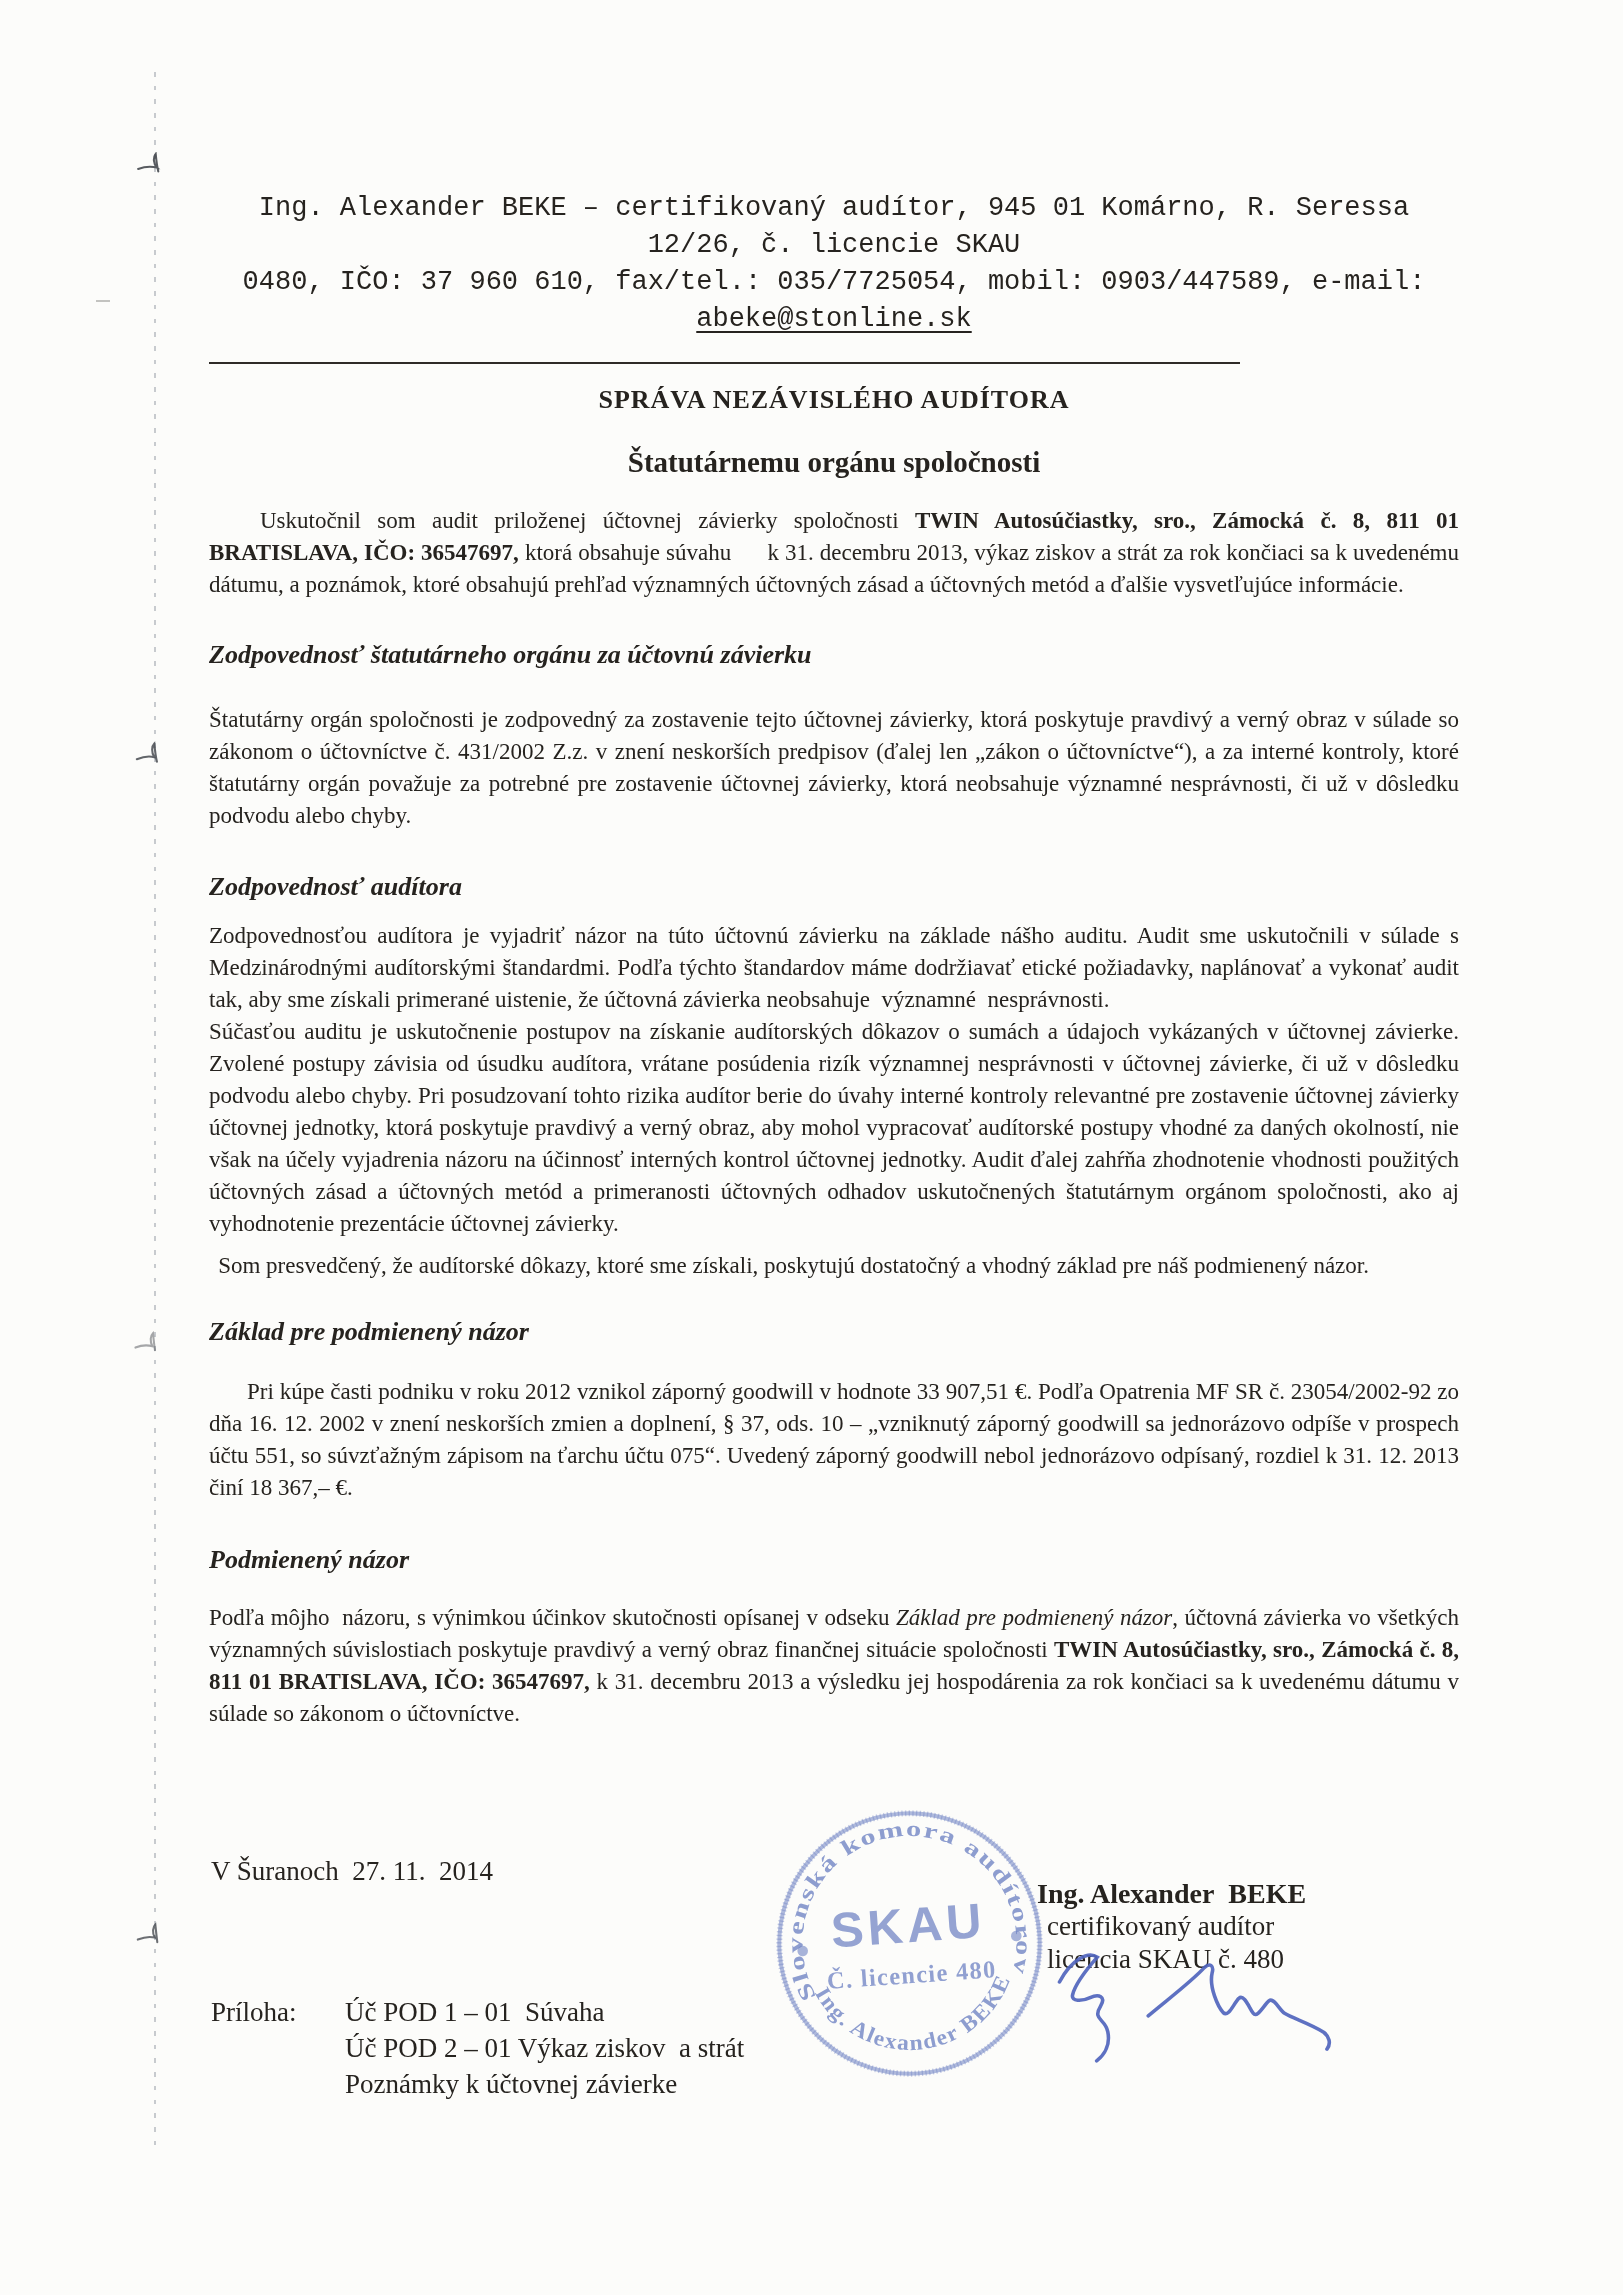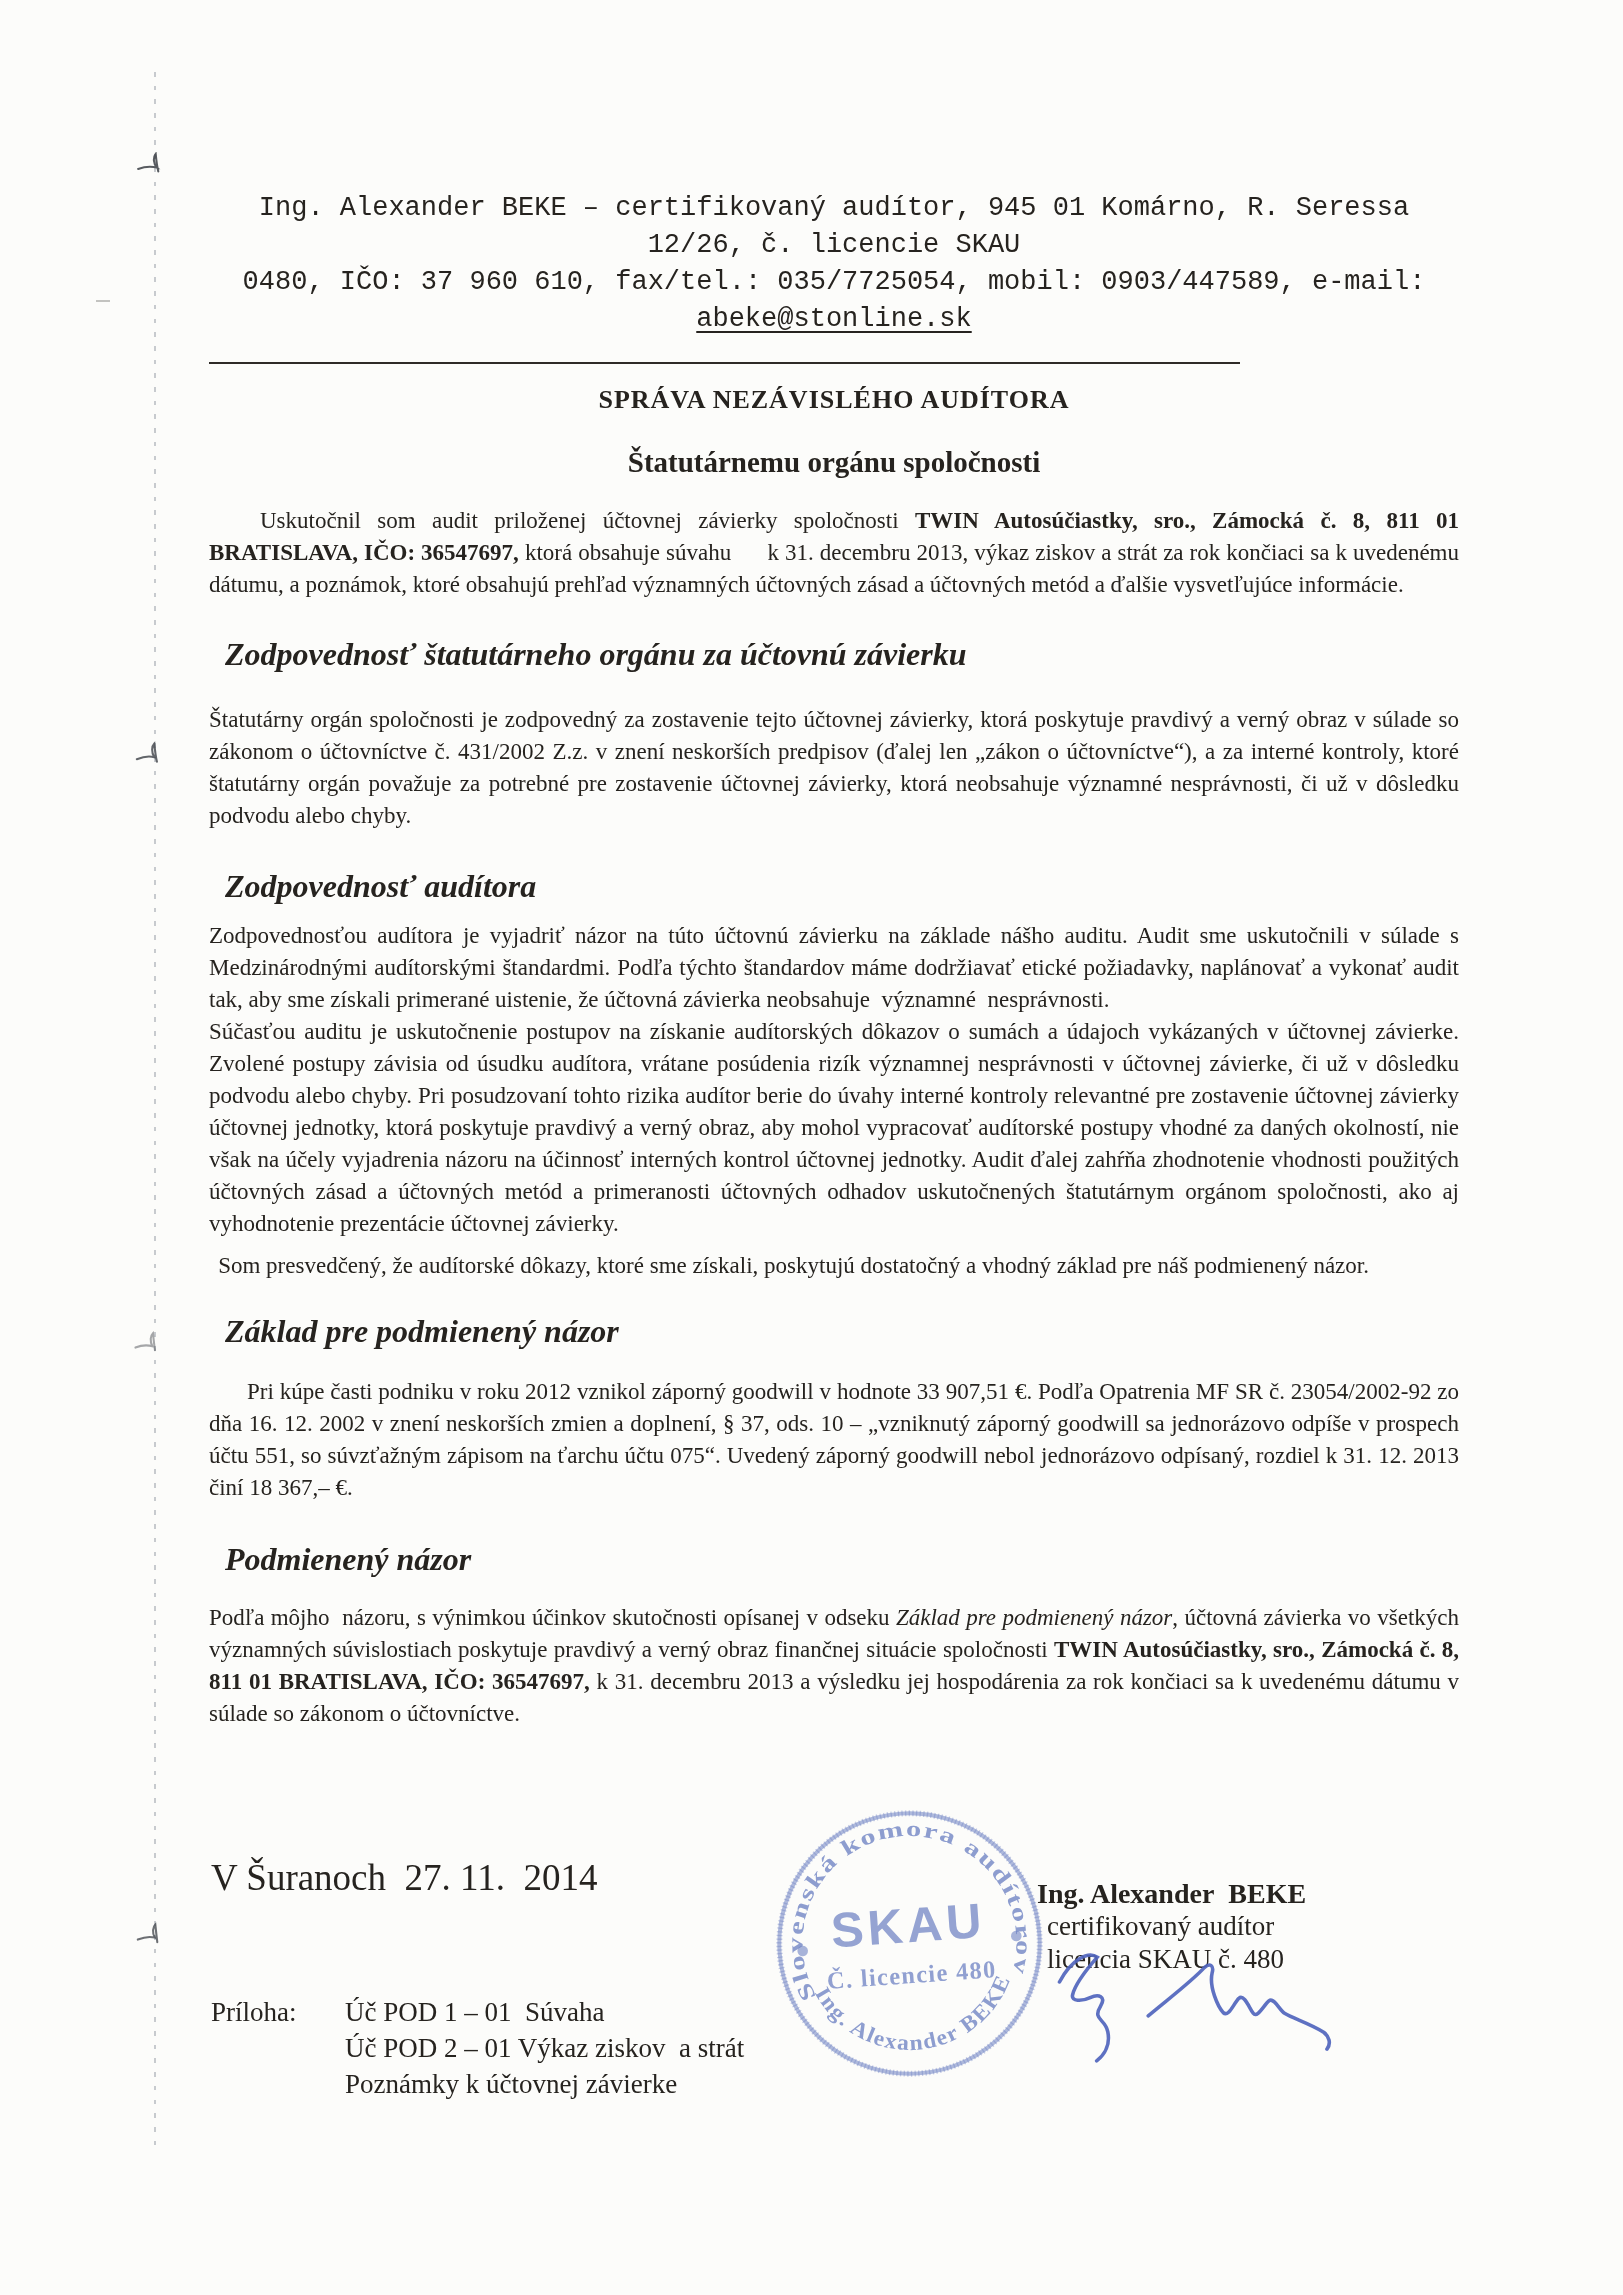--- a/index.html
+++ b/index.html
@@ -30,34 +30,34 @@
   .scan-dash{position:absolute; left:96px; top:300px; width:14.4px; height:2px; background:#c3c3c0;}
   
   .content{position:absolute; left:209px; top:190px; width:1250px; z-index:2;}
   .hdr{font-size:27px; line-height:37px; text-align:center;font-family:Liberation Mono, monospace;}
   .email{text-decoration:underline; text-underline-offset:4.6px;}
   .rule{margin-top:23.6px; width:1031px; border-top:2.6px solid var(--rule);}
   .doc-title{margin-top:21px; text-align:center; font-weight:bold;
              font-size:26px; letter-spacing:1px;}
   .doc-subtitle{margin-top:31px; text-align:center; font-weight:bold; font-size:29px;}
   p.body{font-size:23px; line-height:32px; text-align:justify;}
-  .sec-heading{font-size:32px; font-weight:bold; font-style:italic; line-height:33px;margin-left:16px;}
+  .sec-heading{font-size:26px; font-weight:bold; font-style:italic; line-height:33px;}
   .p-intro{margin-top:26px; text-indent:51px;}
   .h-mgmt{margin-top:37px;}
   .p-mgmt{margin-top:33px;}
   .h-aud{margin-top:38px;}
   .p-aud1{margin-top:17px;}
   .p-aud2{margin-top:0;}
   .p-conv{margin-top:10.5px; text-indent:9.2px;}
   .h-basis{margin-top:33px;}
   .p-basis{margin-top:27.5px; text-indent:38px;}
   .h-opin{margin-top:39px;}
   .p-opin{margin-top:26px;}
   
-  .place-date{position:absolute; left:211px; top:1856px; font-size:37px; z-index:2;}
+  .place-date{position:absolute; left:211px; top:1856px; font-size:27px; z-index:2;}
   .signer{position:absolute; left:1037px; top:1877px; font-size:27px;
           line-height:33px; z-index:3;}
   .signer .name{font-weight:bold; font-size:28px;}
   .signer .sub{padding-left:10px;}
   .attachments{position:absolute; left:211px; top:1994px; font-size:27px;
                line-height:36px; display:flex; z-index:2;gap:44px;}
   .attachments .lbl{width:90px;}
   
   .stamp-svg{position:absolute; left:774px; top:1808px; width:271px; height:271px;
              z-index:1; transform:rotate(-4deg);}

